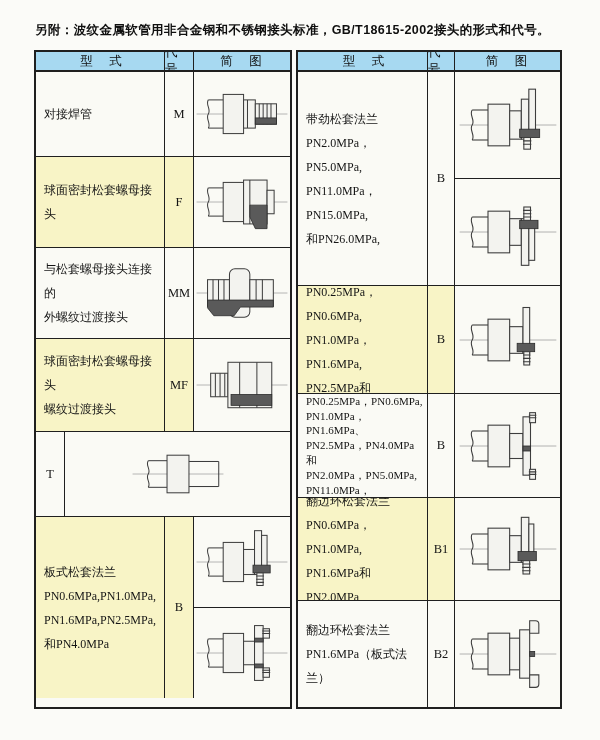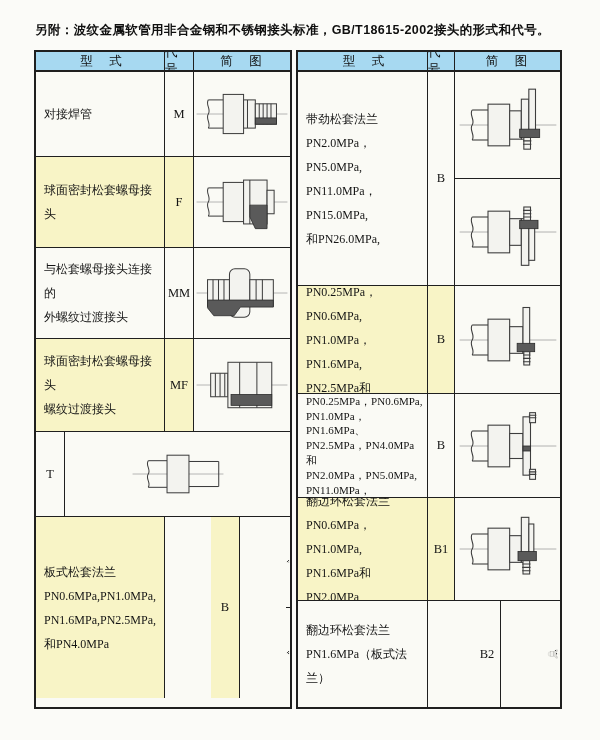--- a/index.html
+++ b/index.html
@@ -5,21 +5,21 @@
   html,body{margin:0;padding:0;}
   body{width:600px;height:740px;background:#fbfbf8;overflow:hidden;}
   .page{position:relative;width:600px;height:740px;font-family:"Liberation Serif",serif;color:#141414;}
   .title{position:absolute;left:35px;top:22px;font-family:"Liberation Sans",sans-serif;
          font-size:12.5px;font-weight:bold;letter-spacing:0.4px;color:#0f0f0f;}
   .tables{position:absolute;left:34px;top:50px;display:flex;}
   .tbl{border:2px solid var(--border);background:var(--cell);box-sizing:border-box;}
   .tbl.left{width:258px;margin-right:4px;}
   .tbl.right{width:266px;}
   .tr{display:flex;border-bottom:1px solid var(--border);box-sizing:border-box;}
-  .tr:last-child{border-bottom:none;gap:46px;}
+  .tr:last-child{border-bottom:none;}
   .tr.head{height:20px;background:var(--hdr);border-bottom:2px solid var(--border);}
   .td{box-sizing:border-box;border-right:1px solid var(--border);display:flex;align-items:center;overflow:hidden;}
   .td:last-child{border-right:none;}
   .td.type{padding:3px 4px 3px 8px;font-size:12px;line-height:24px;white-space:pre-line;}
   .tbl.left  .td.type{width:129px;}
   .tbl.right .td.type{width:130px;}
   .td.type.tight{line-height:14.8px;font-size:11px;}
   .td.code{justify-content:center;font-size:12.5px;}
   .tbl.left  .td.code{width:29px;}
   .tbl.right .td.code{width:27px;}

